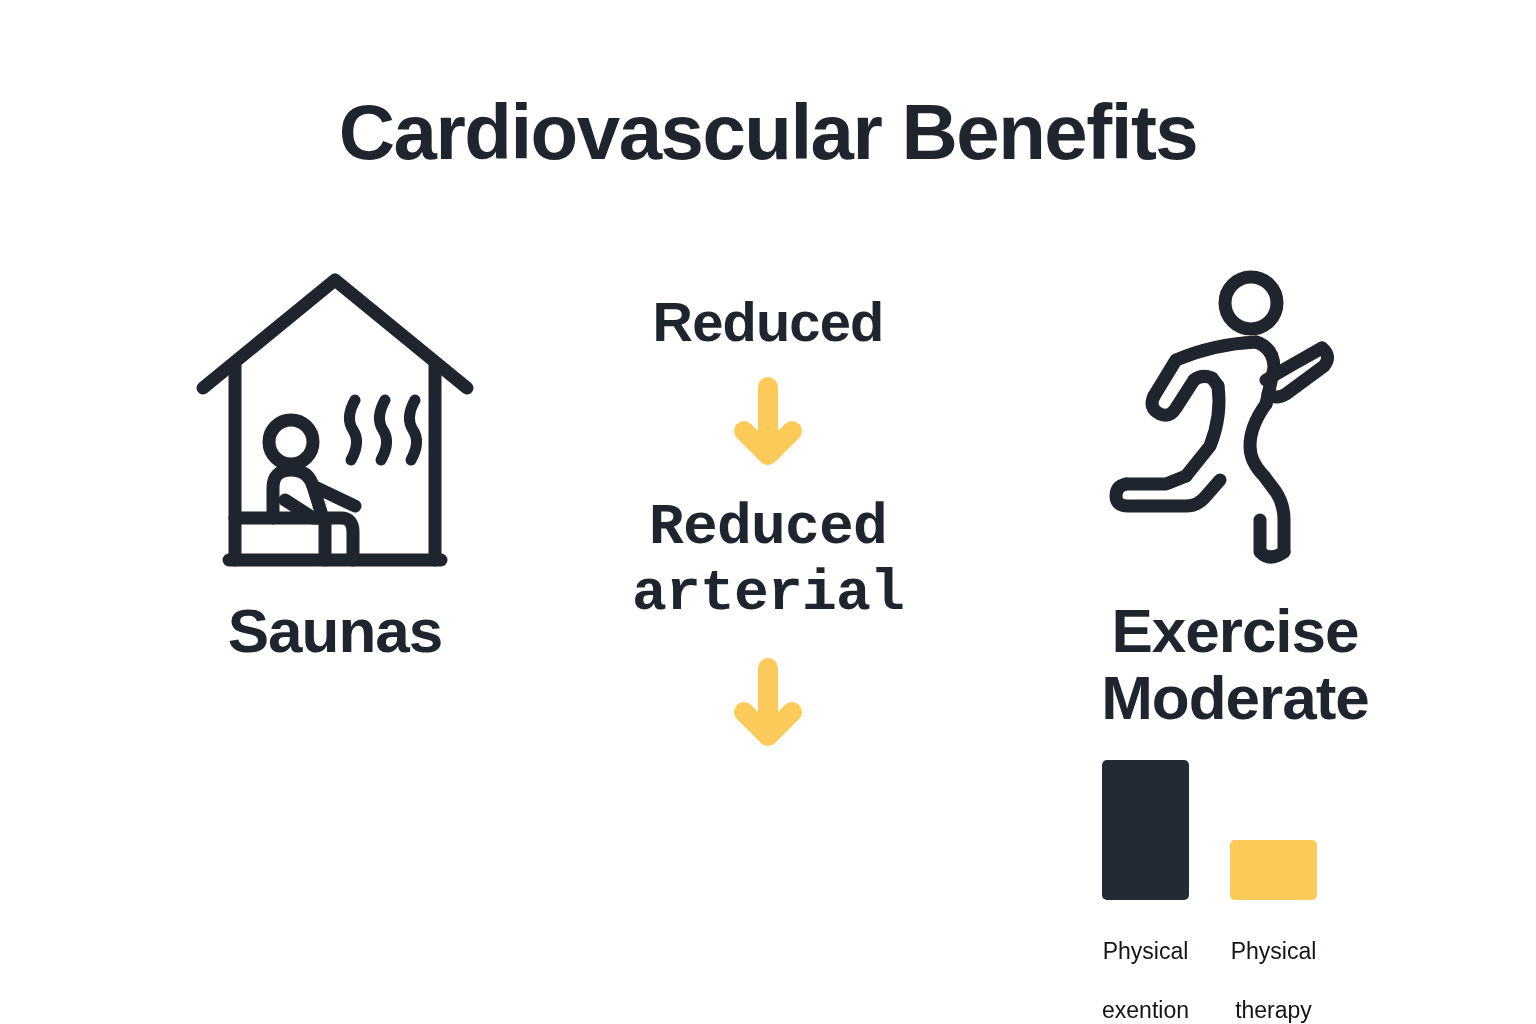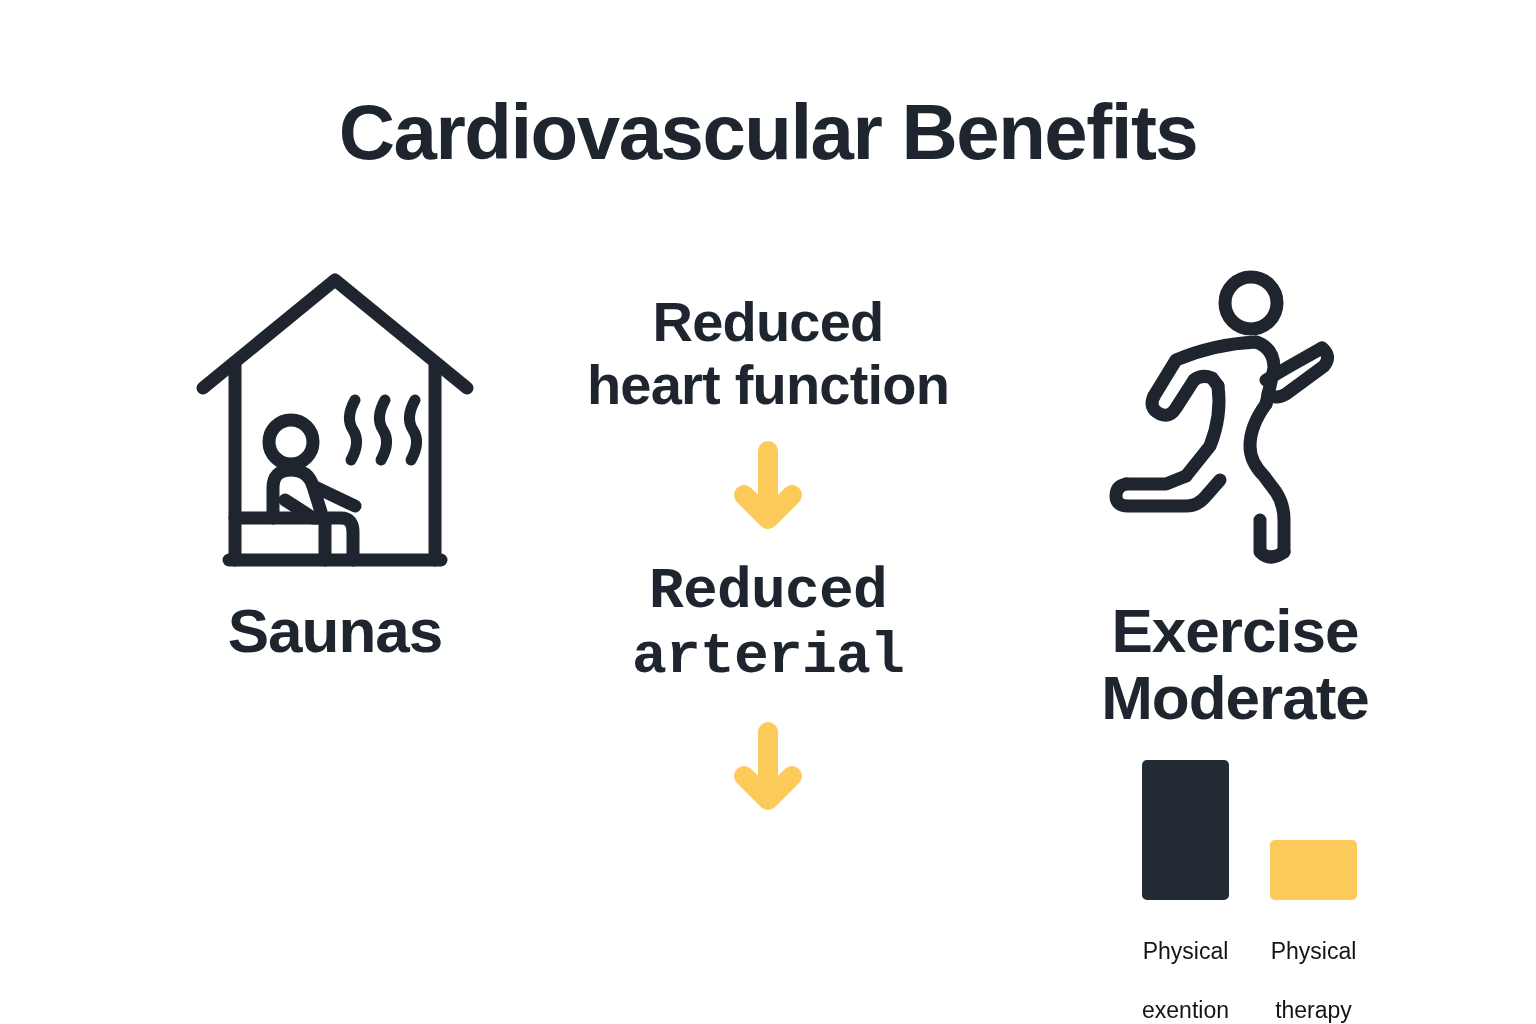--- a/index.html
+++ b/index.html
@@ -80,21 +80,21 @@
     display: flex;
     justify-content: center;
     align-items: center;
   }
   .arrow-1 { margin-top: 22px; margin-bottom: 24px; }
   .arrow-2 { margin-top: 30px; }
 
   
   .chart {
     position: absolute;
-    left: 1112px;
+    left: 1072px;
     top: 748px;
     width: 300px;
     height: 240px;
   }
   .bars {
     position: absolute;
     left: 0;
     top: 0;
     width: 300px;
     height: 152px;
@@ -171,21 +171,20 @@
         </g>
       </svg>
     </div>
     <div class="col-label">Saunas</div>
   </div>
 
   <div class="col col-mid">
 
     <div class="flow-text">
       <div>Reduced</div>
-      <div>heart function</div>
     </div>
 
     <div class="arrow-wrap arrow-1">
       <svg width="70" height="96" viewBox="0 0 70 96">
         <g fill="none" stroke="#fcca58" stroke-width="20" stroke-linecap="round" stroke-linejoin="round">
           <path d="M35 12 L35 78"></path>
           <path d="M11 56 L35 80 L59 56"></path>
         </g>
       </svg>
     </div>

